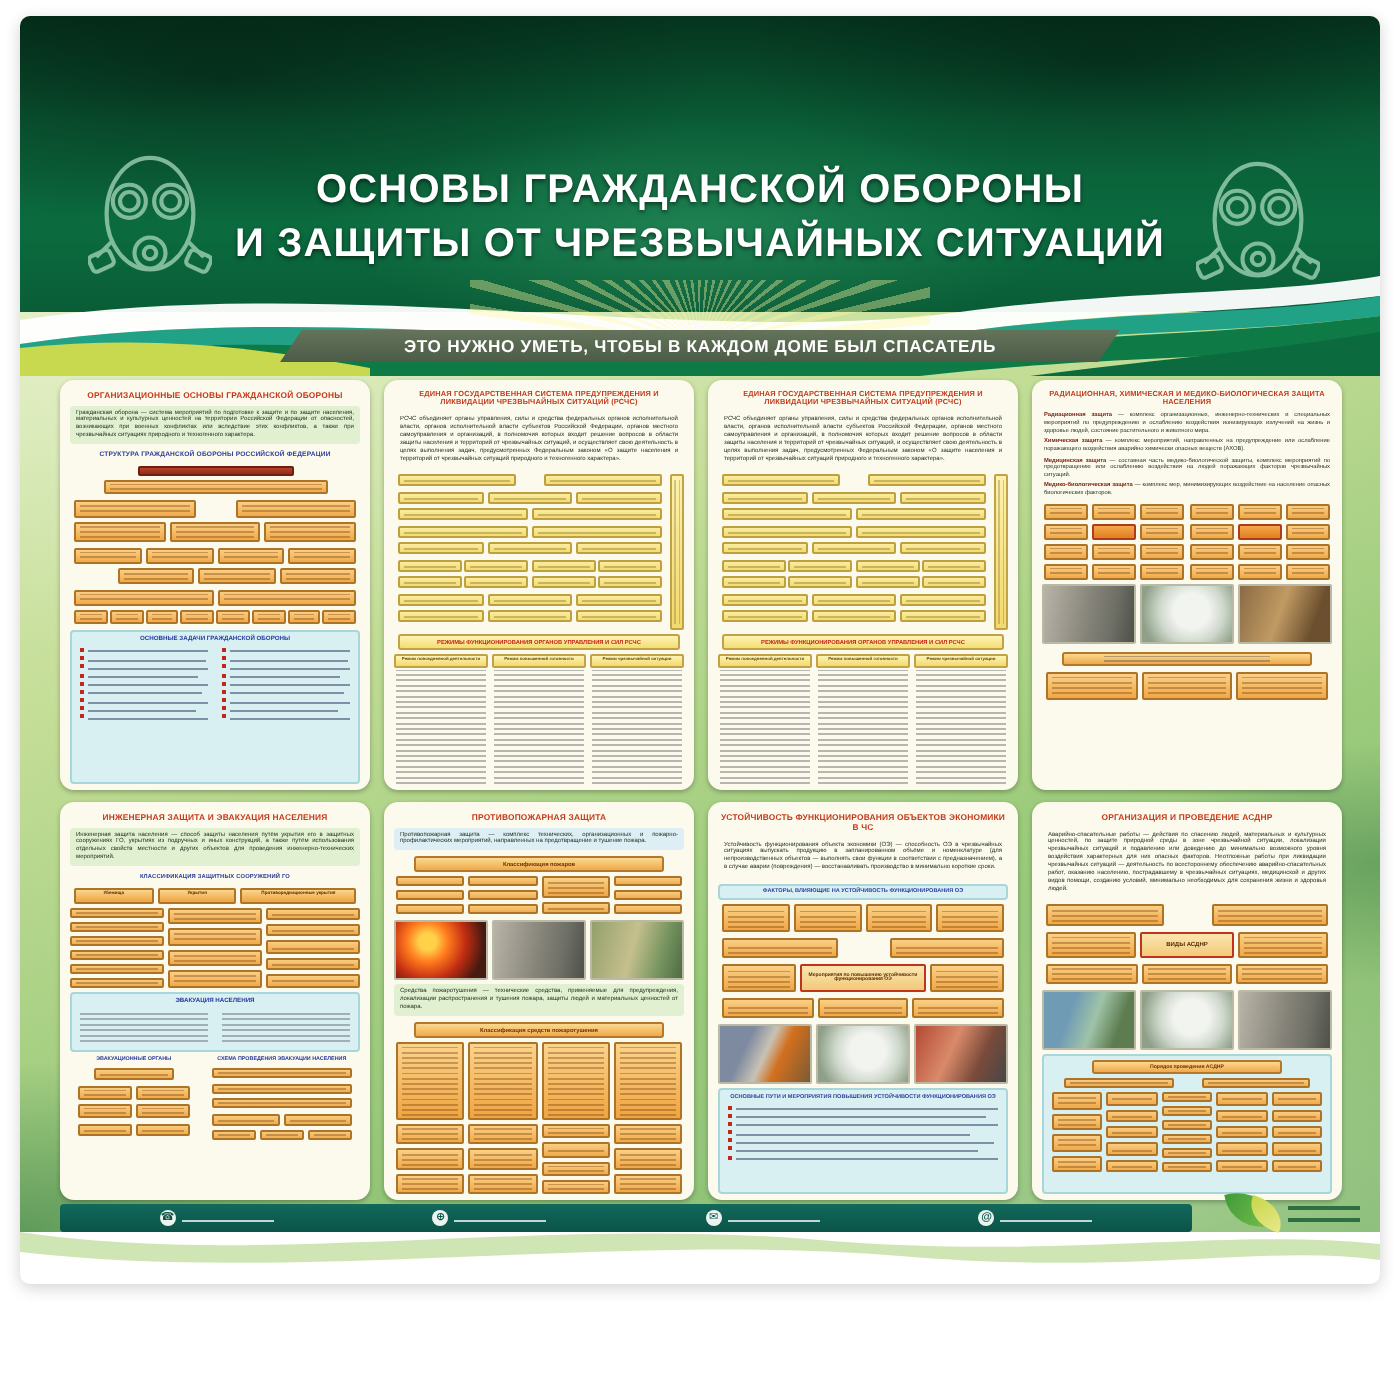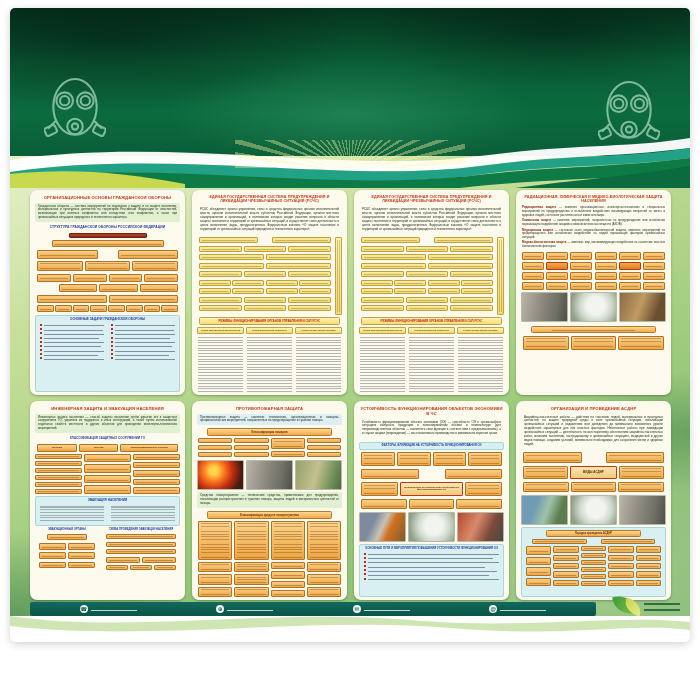--- a/index.html
+++ b/index.html
@@ -173,32 +173,37 @@
           <circle cx="40" cy="25" r="8"></circle>
         <circle cx="20" cy="25" r="4.5"></circle>
           <circle cx="40" cy="25" r="4.5"></circle>
         <circle cx="30" cy="50" r="7.5"></circle>
           <circle cx="30" cy="50" r="3"></circle>
         <path d="M12,44 L4,52 M48,44 L56,52"></path>
         <rect x="1" y="50" width="11" height="8" rx="2" transform="rotate(-25 6 54)"></rect>
         <rect x="48" y="50" width="11" height="8" rx="2" transform="rotate(25 54 54)"></rect>
       </g>
     </svg>
+    <div class="titles">
+      <div>ОСНОВЫ ГРАЖДАНСКОЙ ОБОРОНЫ</div>
+      <div>И ЗАЩИТЫ ОТ ЧРЕЗВЫЧАЙНЫХ СИТУАЦИЙ</div>
+    </div>
   </div>
 
   <div class="greenbody"></div>
 
   <svg class="waves" viewBox="0 0 680 54" preserveAspectRatio="none">
     <path d="M0,26 C160,2 340,40 470,22 C560,10 620,14 680,4 L680,14 C600,24 560,20 470,32 C340,50 160,14 0,38 Z" fill="#ffffff" opacity="0.95"></path>
     <path d="M0,38 C160,14 340,50 470,32 C560,20 620,24 680,14 L680,24 C600,34 540,30 460,42 C300,60 140,24 0,46 Z" fill="#21a186"></path>
     <path d="M0,46 C140,24 300,58 460,42 C540,32 600,34 680,24 L680,38 C600,46 540,44 450,54 L0,54 Z" fill="#0e7a45"></path>
     <path d="M0,40 C60,34 110,38 175,50 L175,54 L0,54 Z" fill="#c9d94f"></path>
     <path d="M680,32 C620,42 565,46 505,54 L680,54 Z" fill="#0c6b3e"></path>
   </svg>
   <div class="rays"></div>
+  <div class="banner">ЭТО НУЖНО УМЕТЬ, ЧТОБЫ В КАЖДОМ ДОМЕ БЫЛ СПАСАТЕЛЬ</div>
 
   <div class="panel row1 c1">
     <div class="ptitle">ОРГАНИЗАЦИОННЫЕ ОСНОВЫ ГРАЖДАНСКОЙ ОБОРОНЫ</div>
     <div class="intro">Гражданская оборона — система мероприятий по подготовке к защите и по защите населения, материальных и культурных ценностей на территории Российской Федерации от опасностей, возникающих при военных конфликтах или вследствие этих конфликтов, а также при чрезвычайных ситуациях природного и техногенного характера.</div>
     <div class="sh">СТРУКТУРА ГРАЖДАНСКОЙ ОБОРОНЫ РОССИЙСКОЙ ФЕДЕРАЦИИ</div>
     <div class="r h5">
         <div class="bx red" style="flex:0 0 78px;margin:0 auto"></div>
       </div>
     <div class="r h7">
         <div class="bx" style="flex:0 0 112px;margin:0 auto"></div>

